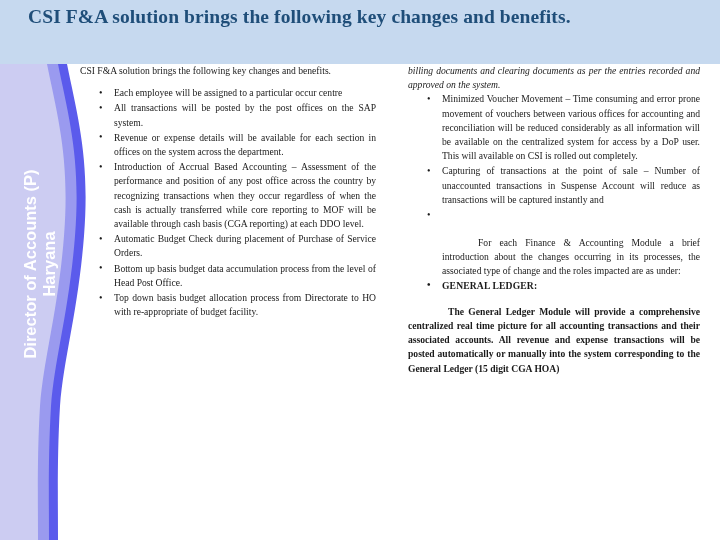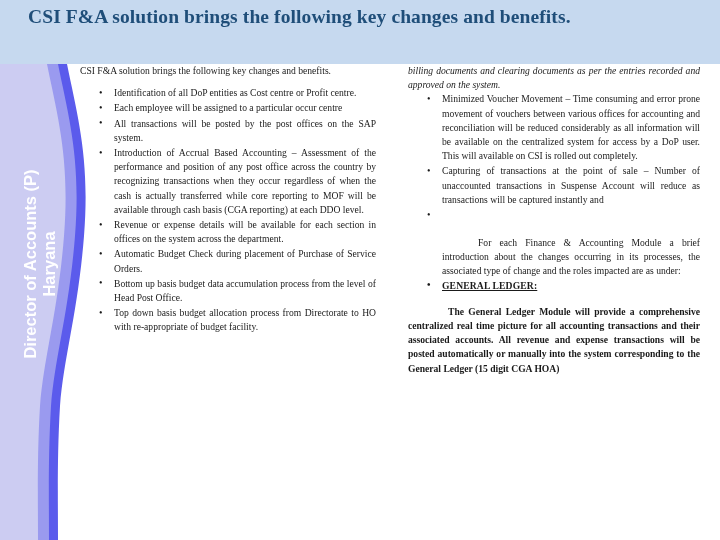--- a/index.html
+++ b/index.html
@@ -130,21 +130,21 @@
   }
   ul.doc-list > li.cont {
     padding-left: 0;
     margin-bottom: 0;
     font-style: italic;
   }
   ul.doc-list > li.cont::before { content: ""; }
   ul.doc-list > li.empty {
     min-height: 14px;
   }
-  li.bold-item { font-weight: bold; letter-spacing: .15px; text-decoration: underline; }
+  li.bold-item { font-weight: bold; letter-spacing: .15px; }
 
   p.indent-para {
     margin: 14px 0 0 0;
     padding-left: 34px;
     text-indent: 36px;
     text-align: justify;
   }
   p.flush-para {
     margin: 12px 0 0 0;
     text-indent: 40px;
@@ -178,25 +178,24 @@
       <span>Director of Accounts (P)</span>
       <span>Haryana</span>
     </div>
   </div>
 
   <div id="doc-body">
 
     <div class="doc-col" id="col-left">
       <p class="lead-line">CSI F&amp;A solution brings the following key changes and benefits.</p>
       <ul class="doc-list" id="list-left">
-          <li>Identification of all DoP entities as Cost centre or Profit centre.</li>
           <li>Each employee will be assigned to a particular occur centre</li>
           <li>All transactions will be posted by the post offices on the SAP system.</li>
+          <li>Revenue or expense details will be available for each section in offices on the system across the department.</li>
           <li>Introduction of Accrual Based Accounting – Assessment of the performance and position of any post office across the country by recognizing transactions when they occur regardless of when the cash is actually transferred while core reporting to MOF will be available through cash basis (CGA reporting) at each DDO level.</li>
-          <li>Revenue or expense details will be available for each section in offices on the system across the department.</li>
           <li>Automatic Budget Check during placement of Purchase of Service Orders.</li>
           <li>Bottom up basis budget data accumulation process from the level of Head Post Office.</li>
           <li>Top down basis budget allocation process from Directorate to HO with re-appropriate of budget facility.</li>
         </ul>
     </div>
 
     <div class="doc-col" id="col-right">
       <ul class="doc-list" id="list-right">
           <li class="cont">billing documents and clearing documents as per the entries recorded and approved on the system.</li>
           <li>Minimized Voucher Movement – Time consuming and error prone movement of vouchers between various offices for accounting and reconciliation will be reduced considerably as all information will be available on the centralized system for access by a DoP user. This will available on CSI is rolled out completely.</li>

